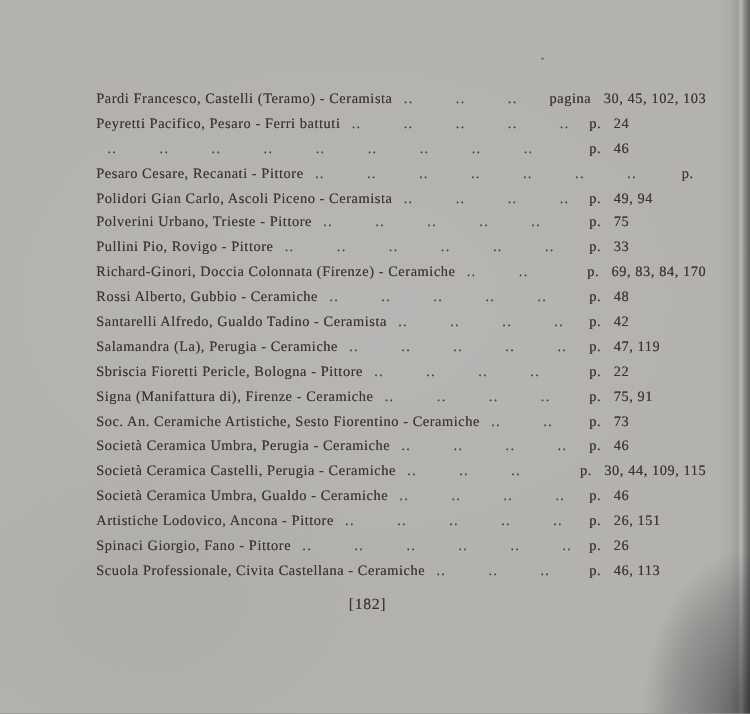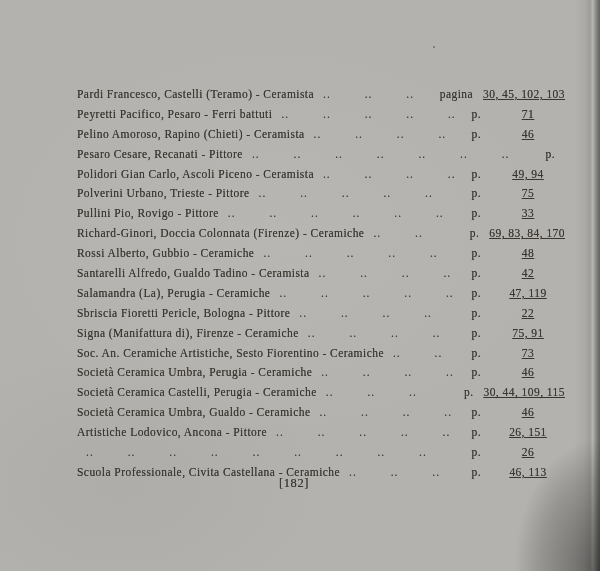--- a/index.html
+++ b/index.html
@@ -72,27 +72,25 @@
     flex: 1 1 auto;
     overflow: hidden;
     margin: 0 14px 0 9px;
     word-spacing: 30px;
     letter-spacing: 1px;
     opacity: 0.9;
   }
   .page-label {
     flex: 0 0 auto;
     margin-right: 10px;
-    margin-top: 15px;
   }
   .page-numbers {
     flex: 0 0 auto;
     min-width: 74px;
-    text-align: center;
-    text-decoration: underline;
+    text-align: left;
   }
   .page-footer {
     position: absolute;
     top: 476px;
     left: 0;
     width: 100%;
     text-align: center;
     transform: translateX(-6px);
     font-size: 12.5px;
     letter-spacing: 0.6px;
@@ -109,25 +107,24 @@
     <span class="entry-name">Pardi Francesco, Castelli (Teramo) - Ceramista</span>
     <span class="dot-leader">.. .. .. .. .. .. .. .. .. .. .. .. .. .. .. .. .. ..</span>
     <span class="page-label">pagina</span>
     <span class="page-numbers">30, 45, 102, 103</span>
   </div>
 
   <div class="index-row">
     <span class="entry-name">Peyretti Pacifico, Pesaro - Ferri battuti</span>
     <span class="dot-leader">.. .. .. .. .. .. .. .. .. .. .. .. .. .. .. .. .. ..</span>
     <span class="page-label">p.</span>
-    <span class="page-numbers">71</span>
-  </div>
-
-  <div class="index-row">
-    <span class="entry-name">Pelino Amoroso, Rapino (Chieti) - Ceramista</span>
+    <span class="page-numbers">24</span>
+  </div>
+
+  <div class="index-row">
     <span class="dot-leader">.. .. .. .. .. .. .. .. .. .. .. .. .. .. .. .. .. ..</span>
     <span class="page-label">p.</span>
     <span class="page-numbers">46</span>
   </div>
 
   <div class="index-row">
     <span class="entry-name">Pesaro Cesare, Recanati - Pittore</span>
     <span class="dot-leader">.. .. .. .. .. .. .. .. .. .. .. .. .. .. .. .. .. ..</span>
     <span class="page-label">p.</span>
   </div>
@@ -224,20 +221,21 @@
   </div>
 
   <div class="index-row">
     <span class="entry-name">Artistiche Lodovico, Ancona - Pittore</span>
     <span class="dot-leader">.. .. .. .. .. .. .. .. .. .. .. .. .. .. .. .. .. ..</span>
     <span class="page-label">p.</span>
     <span class="page-numbers">26, 151</span>
   </div>
 
   <div class="index-row">
+    <span class="entry-name">Spinaci Giorgio, Fano - Pittore</span>
     <span class="dot-leader">.. .. .. .. .. .. .. .. .. .. .. .. .. .. .. .. .. ..</span>
     <span class="page-label">p.</span>
     <span class="page-numbers">26</span>
   </div>
 
   <div class="index-row">
     <span class="entry-name">Scuola Professionale, Civita Castellana - Ceramiche</span>
     <span class="dot-leader">.. .. .. .. .. .. .. .. .. .. .. .. .. .. .. .. .. ..</span>
     <span class="page-label">p.</span>
     <span class="page-numbers">46, 113</span>

